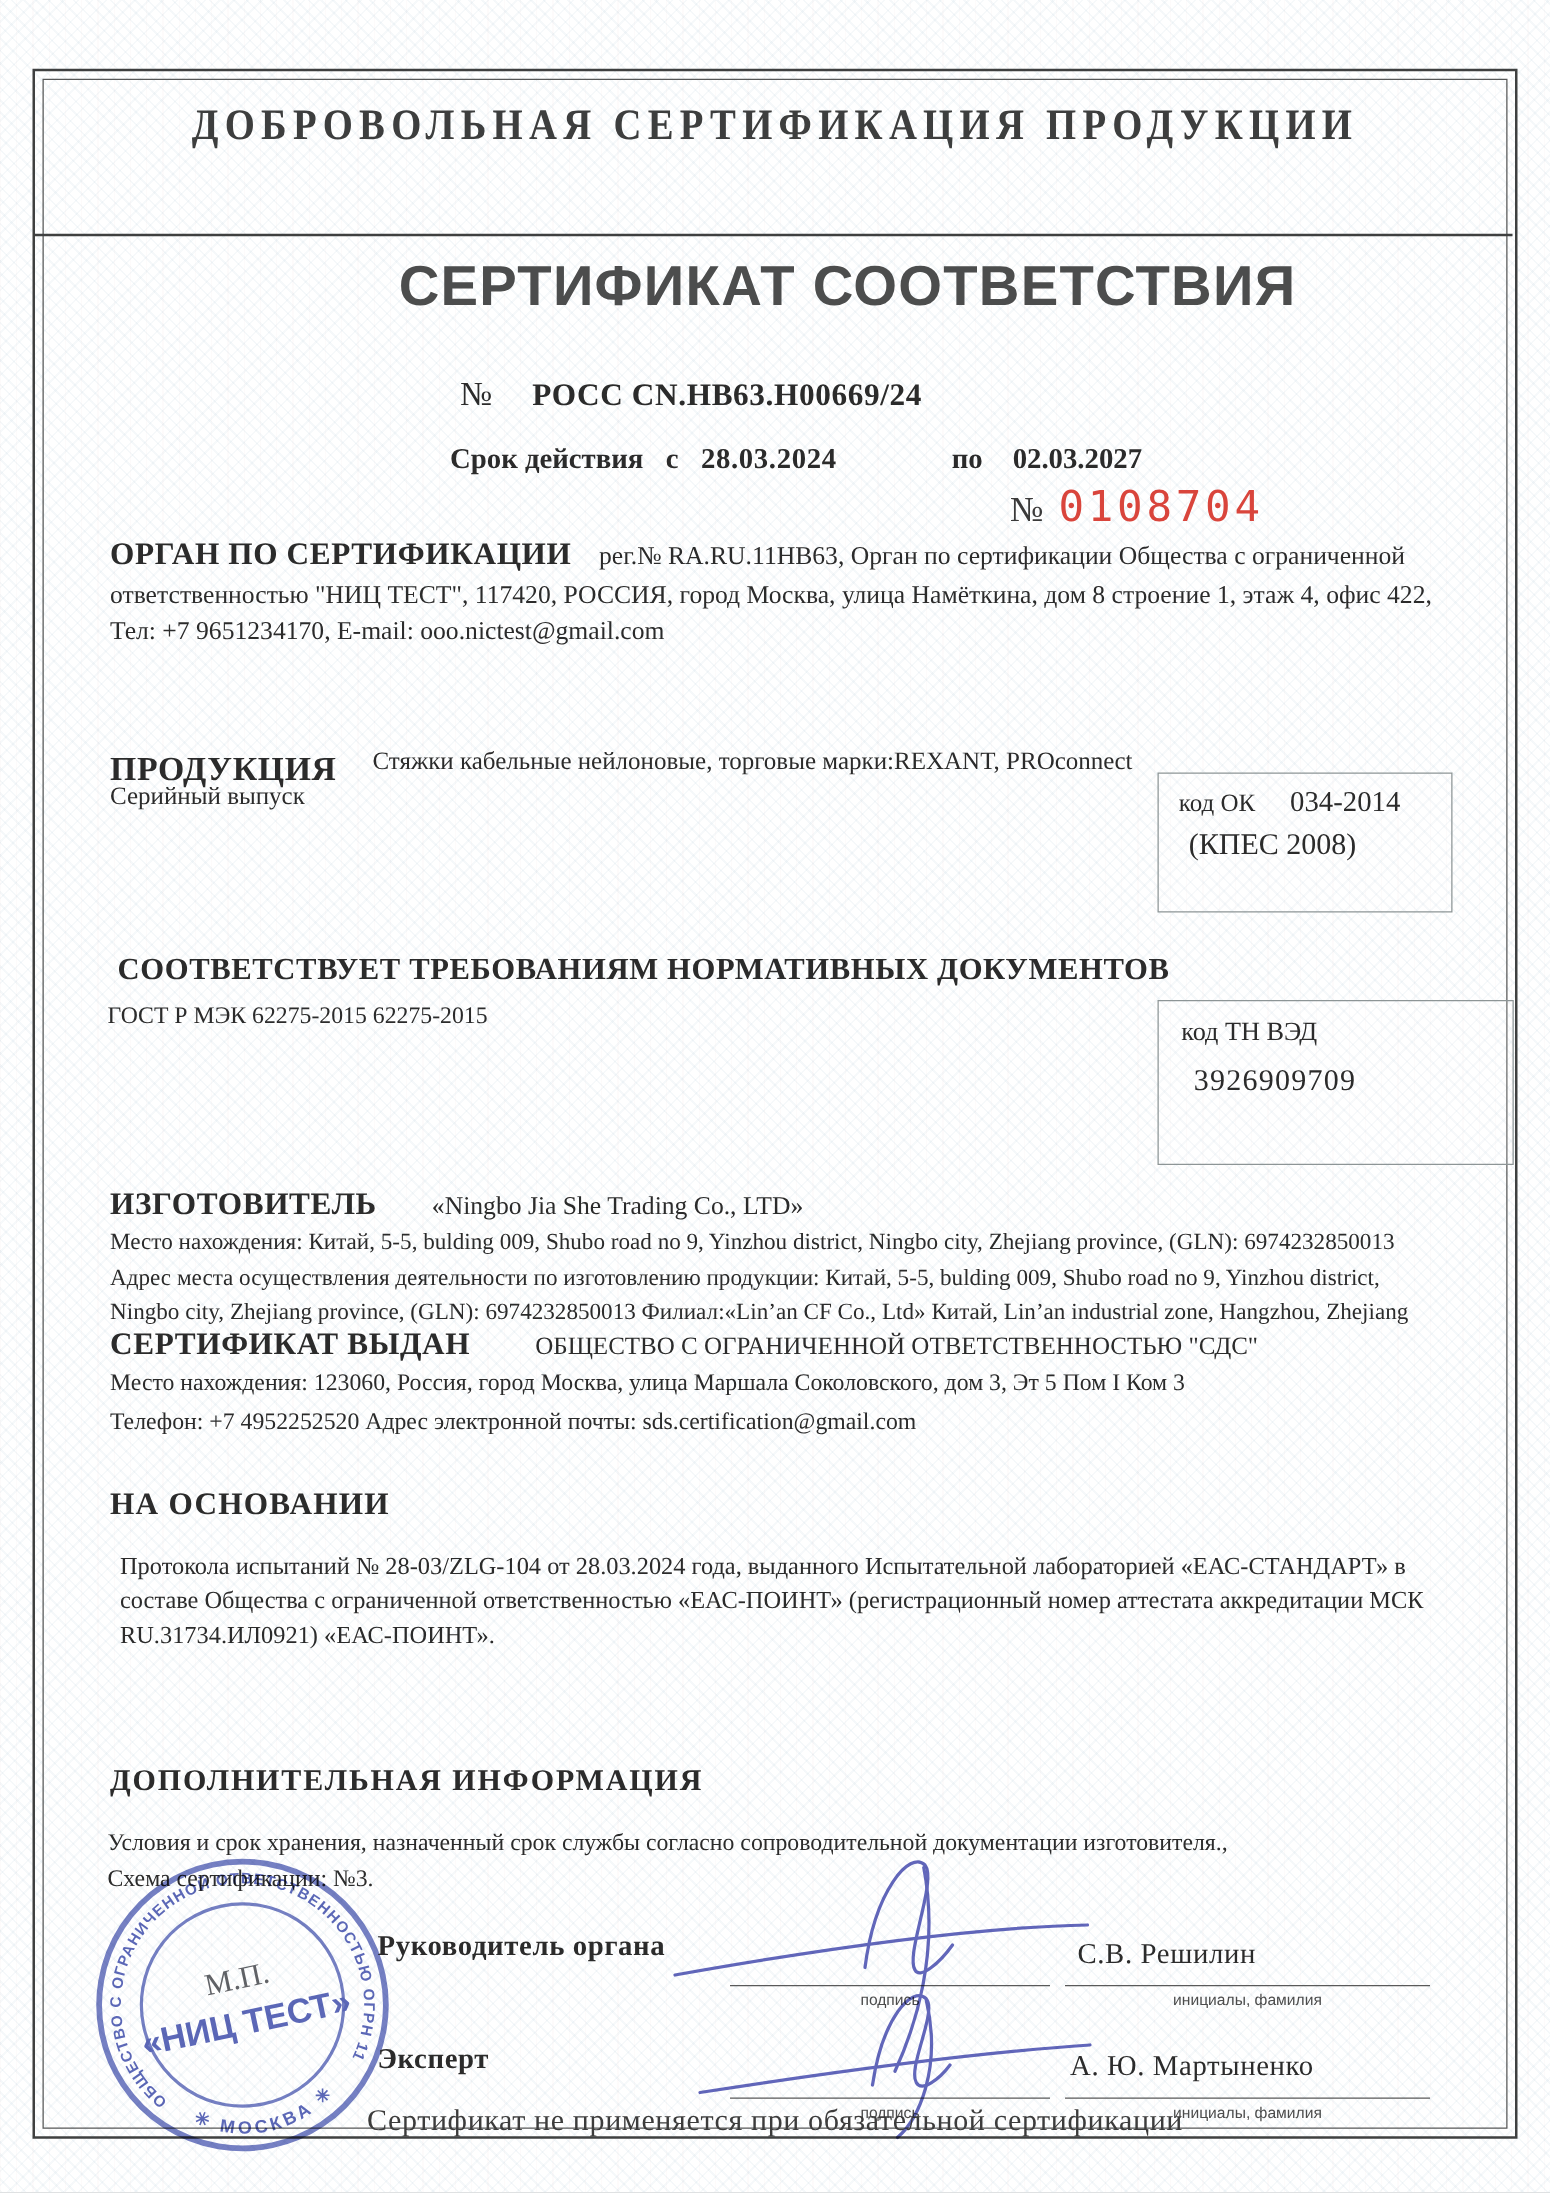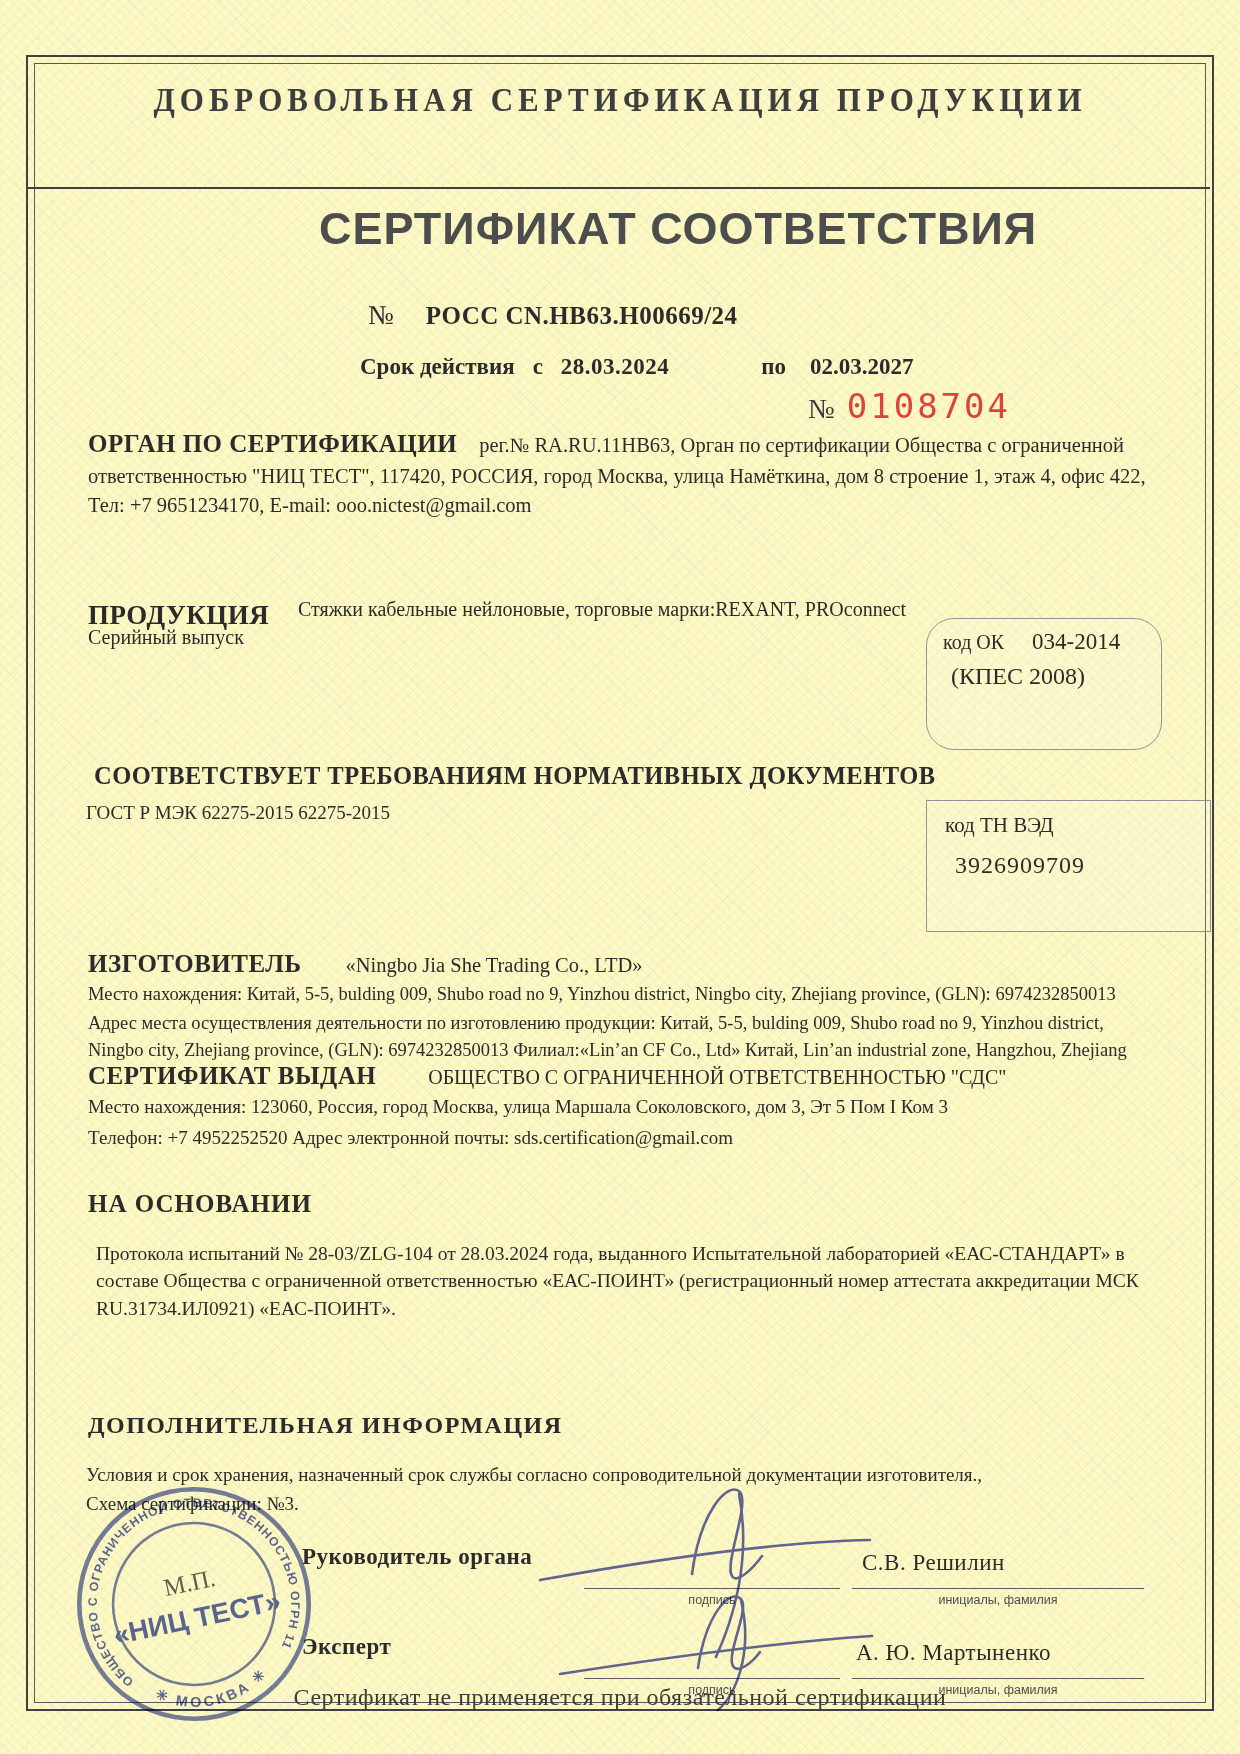--- a/index.html
+++ b/index.html
@@ -1,18 +1,18 @@
 <!DOCTYPE html>
 <html><head>
 <meta charset="utf-8">
 <style>
   html,body { margin:0; padding:0; background:#c8cccd; }
   .page {
     position:relative; width:1240px; height:1754px; margin:0 auto;
-    background:#fef9c3;
+    background:#ffffff;
     font-family:"Liberation Serif", serif;
     color:#2b2b2b; overflow:hidden;
   }
   .page::before {
     content:""; position:absolute; inset:0; pointer-events:none;
     background:
       repeating-linear-gradient(45deg, rgba(90,140,170,.06) 0 1.5px, transparent 1.5px 7px),
       repeating-linear-gradient(-45deg, rgba(90,140,170,.05) 0 1.5px, transparent 1.5px 8px),
       repeating-linear-gradient(90deg, rgba(205,130,130,.03) 0 1px, transparent 1px 13px);
   }
@@ -51,21 +51,21 @@
     color:#d9453c; letter-spacing:3px;
   }
   .para { line-height:1.42; }
   .h-inline { font-weight:bold; font-size:25px; letter-spacing:0.5px; }
   .org-block { left:88px; top:426px; width:1058px; font-size:20.5px; }
   .org-block .h-inline { margin-right:22px; }
   .product-head { left:88px; top:600px; font-weight:bold; font-size:27px; letter-spacing:0.5px; }
   .product-sub { left:88px; top:626px; font-size:20px; }
   .product-text { left:298px; top:596px; width:620px; font-size:20px; line-height:1.35; }
   .code-box { border:1px solid #8d9596; background:rgba(255,255,255,0.12); }
-  .ok-box { left:926px; top:618px; width:236px; height:132px; padding:10px 0 0 16px; box-sizing:border-box;border-radius:28px; }
+  .ok-box { left:926px; top:618px; width:236px; height:112px; padding:10px 0 0 16px; box-sizing:border-box; }
   .ok-box .lbl { font-size:20px; }
   .ok-box .val { font-size:23px; margin-left:28px; }
   .ok-box .val2 { font-size:24px; margin:8px 0 0 8px; }
   .conf-head { left:94px; top:762px; font-weight:bold; font-size:24.5px; letter-spacing:0.5px; }
   .gost-text { left:86px; top:802px; font-size:19px; }
   .tn-box { left:926px; top:800px; width:285px; height:132px; padding:12px 0 0 18px; box-sizing:border-box; }
   .tn-box .lbl { font-size:21px; }
   .tn-box .val { font-size:24px; margin:14px 0 0 10px; letter-spacing:1px; }
   .manu-block { left:88px; top:950px; width:1064px; font-size:18.5px; }
   .manu-block .h-inline { margin-right:44px; }

